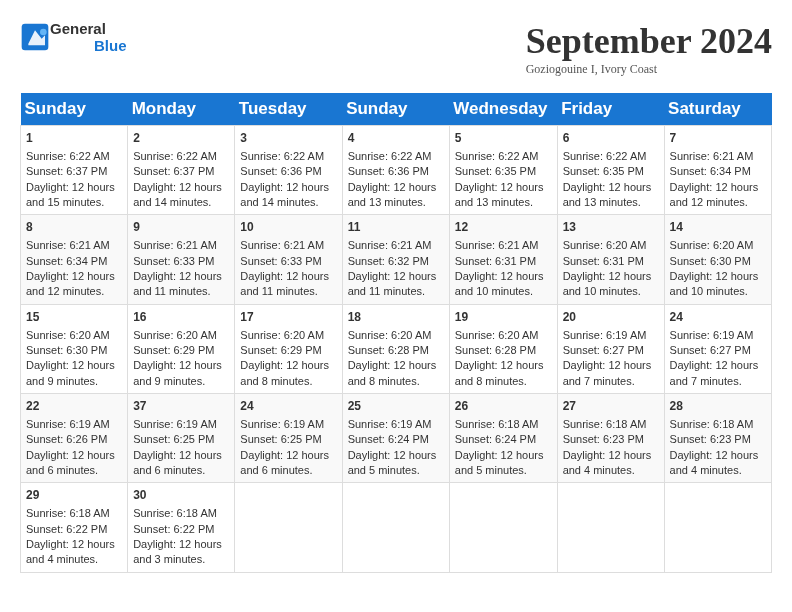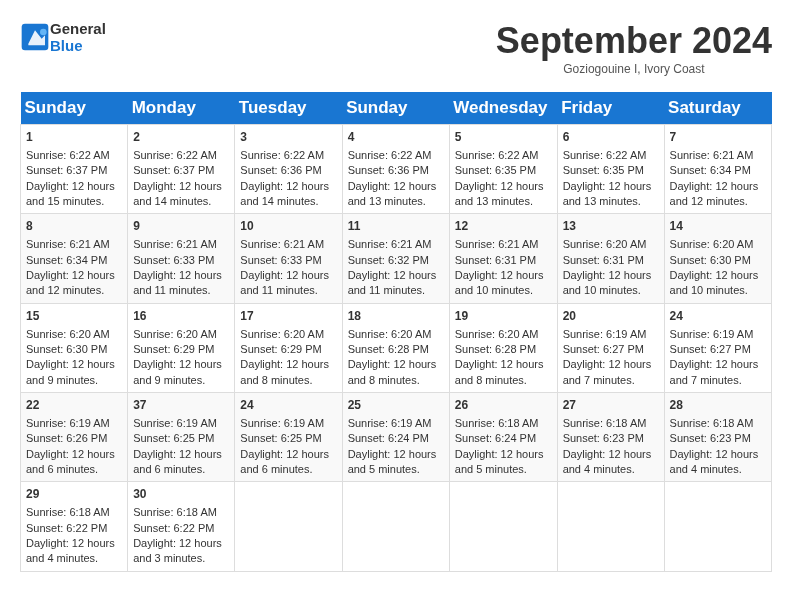--- a/index.html
+++ b/index.html
@@ -18,21 +18,22 @@
     }
     .logo {
       display: flex;
       align-items: center;
     }
     .logo-icon {
       width: 30px;
       height: 30px;
     }
     .title-block {
-      text-align: center;
+      text-align: left;
+      font-family: Liberation Serif, serif;
     }
     .month-title {
       font-size: 36px;
       font-weight: bold;
       color: #333;
     }
     .location-title {
       font-size: 12px;
       color: #555;
     }
@@ -83,21 +84,21 @@
 
 <div class="header">
   <div class="logo">
     <svg class="logo-icon" viewBox="0 0 36 36">
       <rect x="2" y="2" width="32" height="32" rx="4" fill="#1976D2"></rect>
       <polygon points="10,26 18,10 26,20 30,16 30,28 10,28" fill="#fff" opacity="0.9"></polygon>
       <circle cx="28" cy="12" r="4" fill="#64B5F6"></circle>
     </svg>
     <div>
       <div style="font-size:15px;font-weight:bold;color:#333;">General</div>
-      <div style="font-size:15px;font-weight:bold;color:#1976D2;">Blue</div>
+      <div style="font-size:15px;font-weight:bold;color:#1976D2;margin-left:44px;">Blue</div>
     </div>
   </div>
   <div class="title-block">
     <div class="month-title">September 2024</div>
     <div class="location-title">Goziogouine I, Ivory Coast</div>
   </div>
 </div>
 
 <table>
   <thead>

